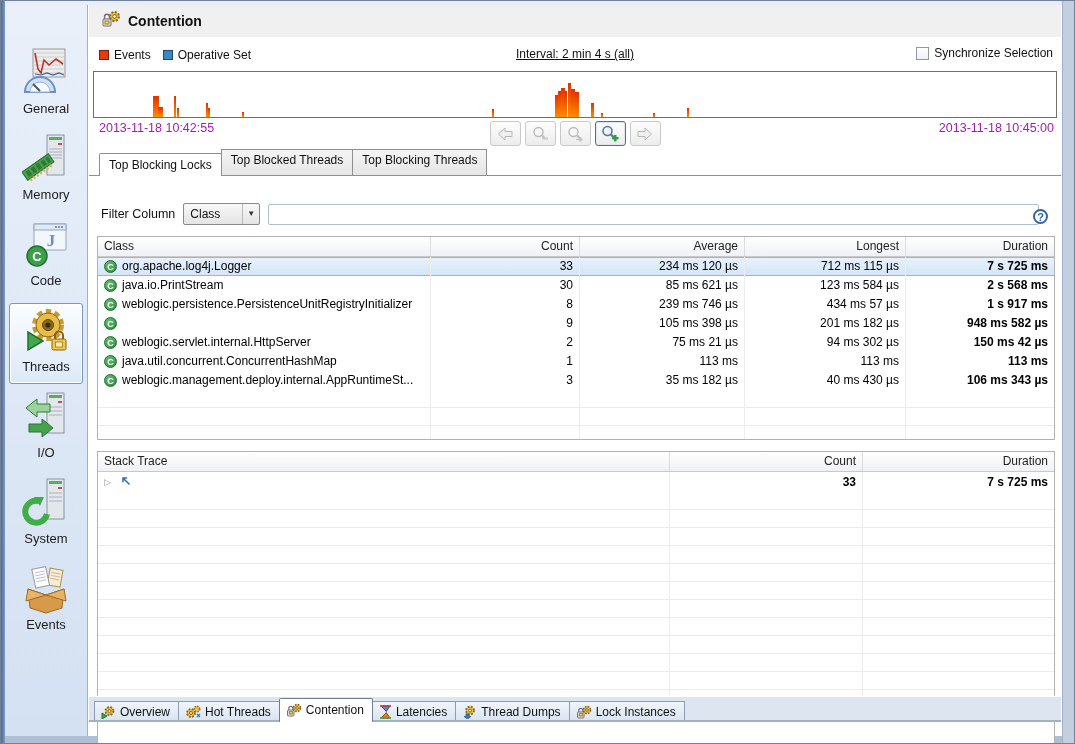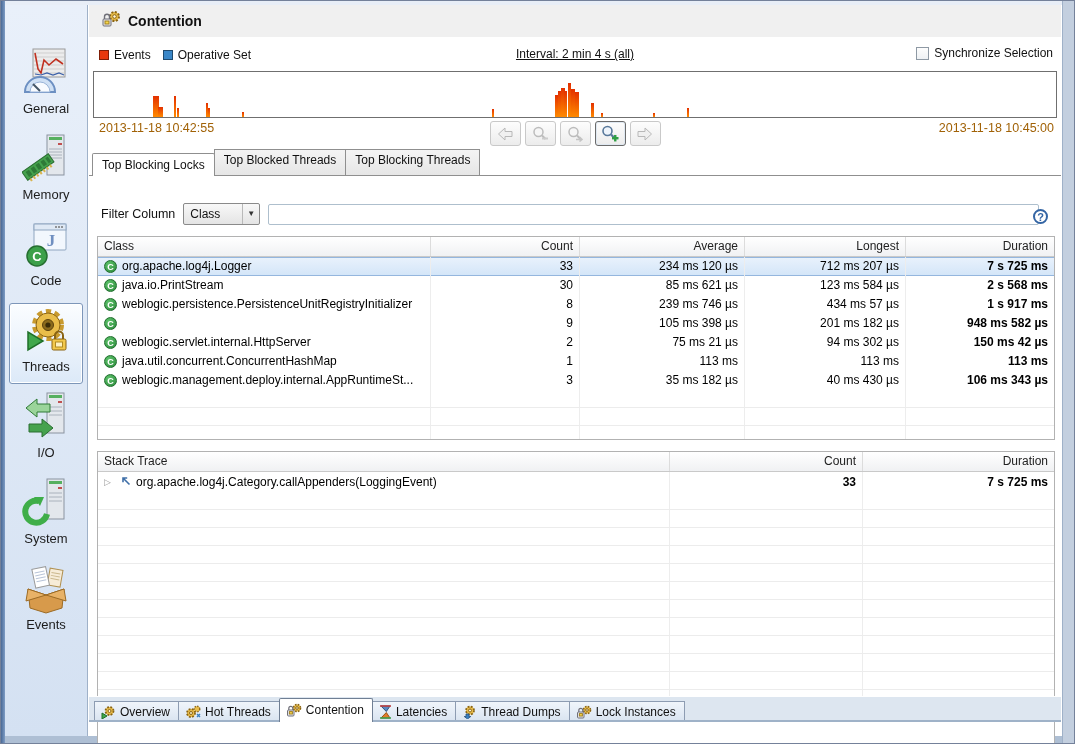--- a/index.html
+++ b/index.html
@@ -27,27 +27,27 @@
   .legend-item { display:flex; align-items:center; gap:5px; }
   .swatch { width:10px; height:10px; border:1px solid rgba(0,0,0,.45); }
   .interval { position:absolute; left:0; right:0; top:2px; text-align:center;text-decoration:underline; }
   .sync { position:absolute; right:8px; top:1px; display:flex; align-items:center; gap:5px; }
   .checkbox { width:13px; height:13px; border:1px solid #8e99a4; background:linear-gradient(to bottom,#fdfdfd,#eef1f4); }
 
   .chart { position:relative; margin:6px 4px 0 4px; height:47px; border:1px solid #6f6f6f; background:#fff; overflow:hidden; cursor:crosshair; }
   .bar { position:absolute; bottom:0; background:linear-gradient(to bottom,#e33000,#ff8a00); }
 
   .nav-row { position:relative; height:30px; margin:2px 4px 0 4px; }
-  .date { position:absolute; top:1px; font-size:12.5px; color:#a16207; }
+  .date { position:absolute; top:1px; font-size:12.5px; color:#a21caf; }
   .date.start { left:6px; } .date.end { right:3px; }
   .nav-btns { position:absolute; left:0; right:0; top:1px; display:flex; justify-content:center; gap:4px; }
   .nbtn { width:31px; height:25px; border:1px solid #c9c9c9; border-radius:3px; background:linear-gradient(to bottom,#fdfdfd,#ececec); display:flex; align-items:center; justify-content:center; }
   .nbtn.enabled { border:1px solid #6b6b6b; box-shadow:inset 0 0 0 1px #dfe8f1; }
 
-  .tabs-row { display:flex; margin-top:3px; padding-left:3px; border-bottom:1px solid #8f8f8f; align-items:flex-end; height:23px; }
+  .tabs-row { display:flex; margin-top:3px; padding-left:10px; border-bottom:1px solid #8f8f8f; align-items:flex-end; height:23px; }
   .tab { font-size:12px; color:#111; padding:3px 9px 4px 9px; border:1px solid #8f8f8f; border-bottom:none; background:linear-gradient(to bottom,#f4f4f4,#e6e6e6); margin-right:-1px; height:26px; cursor:pointer; }
   .tab.active { background:#fff; height:23px; position:relative; border-radius:2px 2px 0 0; z-index:2; margin-bottom:-1px; padding-top:4px; }
 
   .pane { position:relative; }
   .help { position:absolute; right:13px; top:6px; width:15px; height:15px; border:2px solid #3465a4; border-radius:50%; color:#3465a4; font-size:11px; font-weight:bold; text-align:center; line-height:12px; cursor:pointer; background:#fff; }
 
   .filter-row { display:flex; align-items:center; margin:27px 22px 0 12px; gap:8px; }
   .filter-row .flabel { font-size:12.5px; color:#111; }
   .combo { width:77px; height:22px; border:1px solid #8a8a8a; border-radius:2px; background:linear-gradient(to bottom,#f8f8f8,#e4e4e4); display:flex; align-items:center; cursor:pointer; }
   .combo .val { flex:1; font-size:12px; padding-left:6px; color:#111; }
@@ -364,21 +364,21 @@
           <span class="th c5 num">Duration</span>
         </div>
         <div>
             <div class="trow selected">
               <span class="cell c1">
                 <span class="cicon">C</span>
                 <span class="ctext">org.apache.log4j.Logger</span>
               </span>
               <span class="cell c2 num">33</span>
               <span class="cell c3 num">234 ms 120 µs</span>
-              <span class="cell c4 num">712 ms 207 µs</span>
+              <span class="cell c4 num">712 ms 115 µs</span>
               <span class="cell c5 num dur">7 s 725 ms</span>
             </div>
             <div class="trow">
               <span class="cell c1">
                 <span class="cicon">C</span>
                 <span class="ctext">java.io.PrintStream</span>
               </span>
               <span class="cell c2 num">30</span>
               <span class="cell c3 num">85 ms 621 µs</span>
               <span class="cell c4 num">123 ms 584 µs</span>
@@ -464,21 +464,20 @@
           <span class="th s3 num">Duration</span>
         </div>
         <div class="trow sticky-row">
           <span class="cell s1" style="height:20px;line-height:20px;">
             <span class="expander">▷</span>
             <span>
               <svg width="12" height="12" viewBox="0 0 12 12">
                   <path d="M10.5 10.5 L4 4 M4 8.2 V4 h4.2" stroke="#3f6fa8" stroke-width="1.6" fill="none"></path>
                 </svg>
             </span>
-            <span>org.apache.log4j.Category.callAppenders(LoggingEvent)</span>
           </span>
           <span class="cell s2 num dur" style="height:20px;line-height:20px;">33</span>
           <span class="cell s3 num dur" style="height:20px;line-height:20px;">7 s 725 ms</span>
         </div>
         <div>
             <div class="trow empty">
               <span class="cell s1"></span>
               <span class="cell s2"></span>
               <span class="cell s3"></span>
             </div>

